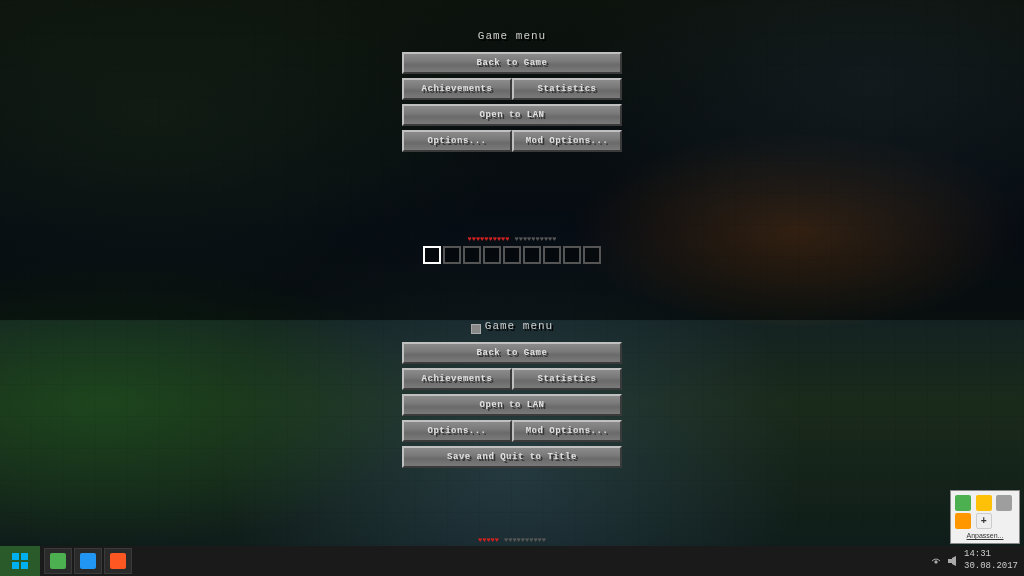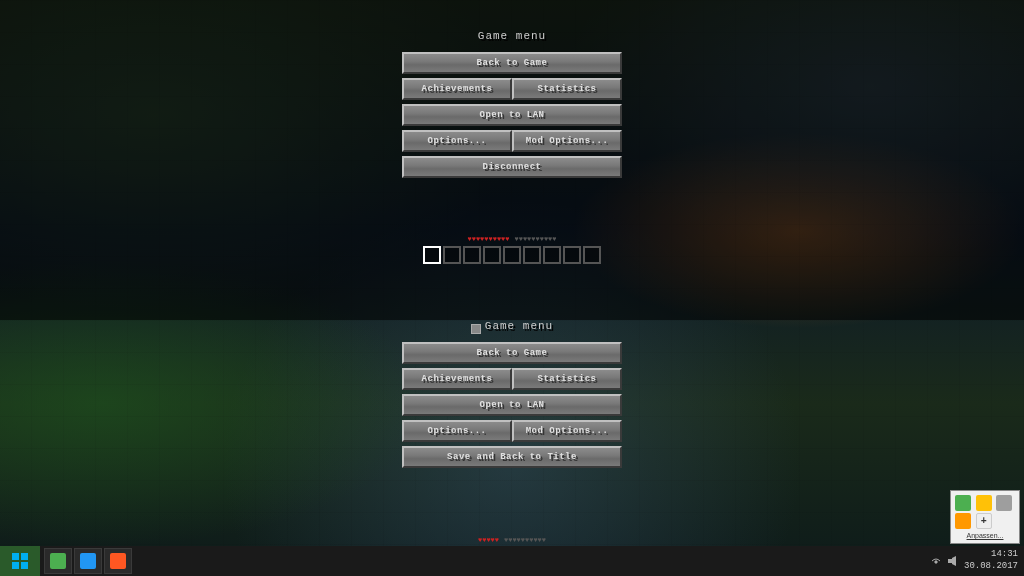--- a/index.html
+++ b/index.html
@@ -187,21 +187,20 @@
     .taskbar-right {
       display: flex;
       align-items: center;
       gap: 4px;
       padding-right: 6px;
     }
 
     .taskbar-time {
       color: #ccc;
       font-size: 9px;
-      text-align: right;
       line-height: 1.3;
     }
 
     .taskbar-icons {
       display: flex;
       gap: 3px;
     }
 
     
     .notification-popup {
@@ -270,21 +269,20 @@
     <button class="mc-button">Statistics</button>
   </div>
 
   <button class="mc-button">Open to LAN</button>
 
   <div class="mc-button-row">
     <button class="mc-button">Options...</button>
     <button class="mc-button">Mod Options...</button>
   </div>
 
-  <button class="mc-button">Disconnect</button>
 </div>
 
 <div style="position:absolute; top:235px; left:50%; transform:translateX(-50%); display:flex; flex-direction:column; align-items:center; gap:3px;">
 
   <div style="display:flex; gap:1px; align-items:center;">
     <span style="color:#cc2222; font-size:7px;">♥♥♥♥♥♥♥♥♥♥</span>
     <span style="color:#555; font-size:7px; margin-left:4px;">♥♥♥♥♥♥♥♥♥♥</span>
   </div>
 
   <div style="display:flex; gap:2px;">
@@ -314,21 +312,21 @@
     <button class="mc-button">Statistics</button>
   </div>
 
   <button class="mc-button">Open to LAN</button>
 
   <div class="mc-button-row">
     <button class="mc-button">Options...</button>
     <button class="mc-button">Mod Options...</button>
   </div>
 
-  <button class="mc-button">Save and Back to Title</button>
+  <button class="mc-button">Save and Quit to Title</button>
 </div>
 
 <div style="position:absolute; bottom:32px; left:50%; transform:translateX(-50%); display:flex; flex-direction:column; align-items:center; gap:3px;">
   <div style="display:flex; gap:1px; align-items:center;">
     <span style="color:#cc2222; font-size:7px;">♥♥♥♥♥</span>
     <span style="color:#555; font-size:7px; margin-left:4px;">♥♥♥♥♥♥♥♥♥♥</span>
   </div>
 </div>
 
 <div class="watermark">www.9minecraft.net</div>

